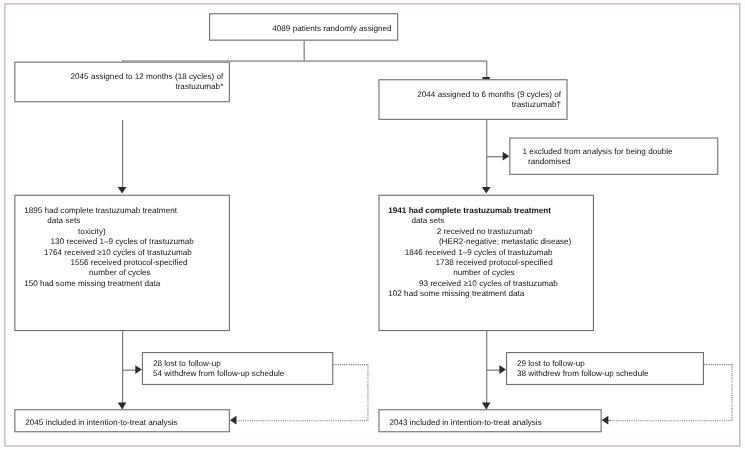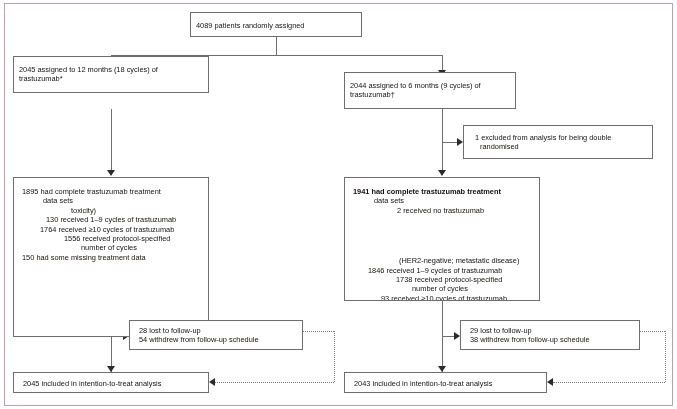--- a/index.html
+++ b/index.html
@@ -33,21 +33,21 @@
     box-sizing: border-box;
     border: 1px solid #6e6e6e;
     background: #ffffff;
     color: #16120f;
     font-size: 7.4px;
     line-height: 9.4px;
     padding: 4px 5px;
     overflow: hidden;
   }
   .box .ln { white-space: nowrap; }
-  .c { text-align: left; }
+  .c { text-align: right; }
   .l { text-align: left; }
 
   
   .vline {
     position: absolute;
     width: 1px;
     background: #6e6e6e;
   }
   .hline {
     position: absolute;
@@ -143,36 +143,36 @@
   <div class="box c" style="left:344px; top:72px; width:172px; height:37px;">
     <div class="ln" style="margin-top:4px;">2044 assigned to 6 months (9 cycles) of</div>
     <div class="ln">trastuzumab†</div>
   </div>
 
   <div class="box l" style="left:463px; top:125px; width:190px; height:34px;">
     <div class="ln" style="margin-top:3px; padding-left:6px;">1 excluded from analysis for being double</div>
     <div class="ln" style="padding-left:11px;">randomised</div>
   </div>
 
-  <div class="box l" style="left:13px; top:177px; width:196px; height:160px;">
+  <div class="box l" style="left:13px; top:177px; width:196px; height:124px;">
     <div class="ln" style="margin-top:5px; padding-left:3px;">1895 had complete trastuzumab treatment</div>
     <div class="ln" style="padding-left:24px;">data sets</div>
     <div class="ln" style="padding-left:52px;">toxicity)</div>
     <div class="ln" style="padding-left:27px;">130 received 1–9 cycles of trastuzumab</div>
     <div class="ln" style="padding-left:21px;">1764 received ≥10 cycles of trastuzumab</div>
     <div class="ln" style="padding-left:45px;">1556 received protocol-specified</div>
     <div class="ln" style="padding-left:62px;">number of cycles</div>
     <div class="ln" style="padding-left:3px;">150 had some missing treatment data</div>
   </div>
 
   <div class="box l" style="left:344px; top:177px; width:196px; height:124px;">
     <div class="ln" style="margin-top:5px; padding-left:3px;font-weight:bold;">1941 had complete trastuzumab treatment</div>
     <div class="ln" style="padding-left:24px;">data sets</div>
     <div class="ln" style="padding-left:47px;">2 received no trastuzumab</div>
-    <div class="ln" style="padding-left:49px;margin-top:41px;">(HER2-negative; metastatic disease)</div>
+    <div class="ln" style="padding-left:49px;">(HER2-negative; metastatic disease)</div>
     <div class="ln" style="padding-left:18px;">1846 received 1–9 cycles of trastuzumab</div>
     <div class="ln" style="padding-left:46px;">1738 received protocol-specified</div>
     <div class="ln" style="padding-left:62px;">number of cycles</div>
     <div class="ln" style="padding-left:31px;">93 received ≥10 cycles of trastuzumab</div>
     <div class="ln" style="padding-left:3px;">102 had some missing treatment data</div>
   </div>
 
   <div class="box l" style="left:129px; top:320px; width:174px; height:30px;">
     <div class="ln" style="margin-top:1px; padding-left:4px;">28 lost to follow-up</div>
     <div class="ln" style="padding-left:4px;">54 withdrew from follow-up schedule</div>

